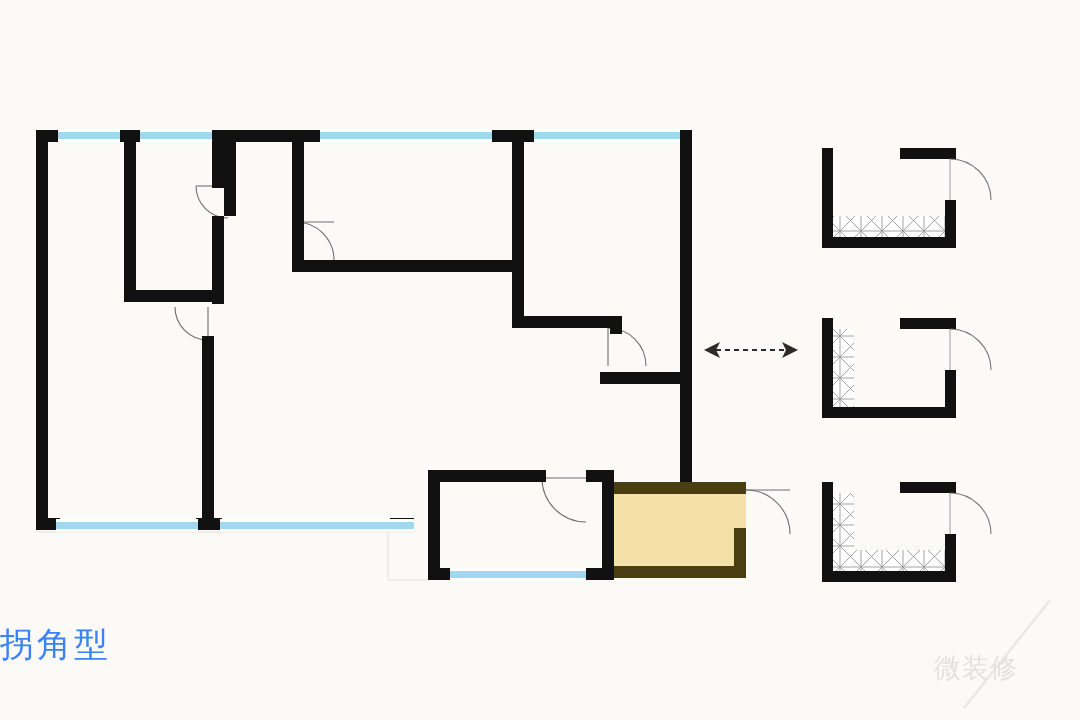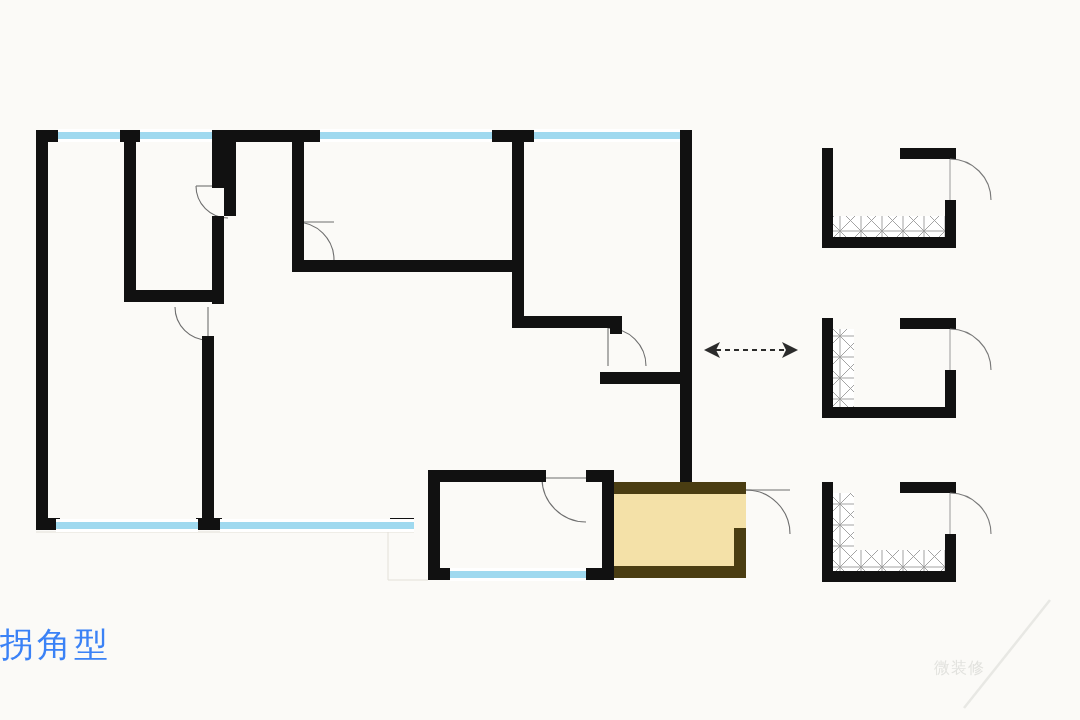--- a/index.html
+++ b/index.html
@@ -56,21 +56,21 @@
     line-height: 58px;
     color: #dcdcd8;
     font-family: "DejaVu Sans", "Liberation Sans", sans-serif;
     font-weight: 700;
     letter-spacing: -2px;
   }
   .wm-small {
     position: absolute;
     left: 2px;
     top: 64px;
-    font-size: 16px;
+    font-size: 27px;
     line-height: 20px;
     color: #e2e2de;
     font-family: Liberation Sans, sans-serif;
     letter-spacing: 1px;
   }
   .wm-slash {
     position: absolute;
     left: 22px;
     top: 2px;
     width: 110px;

